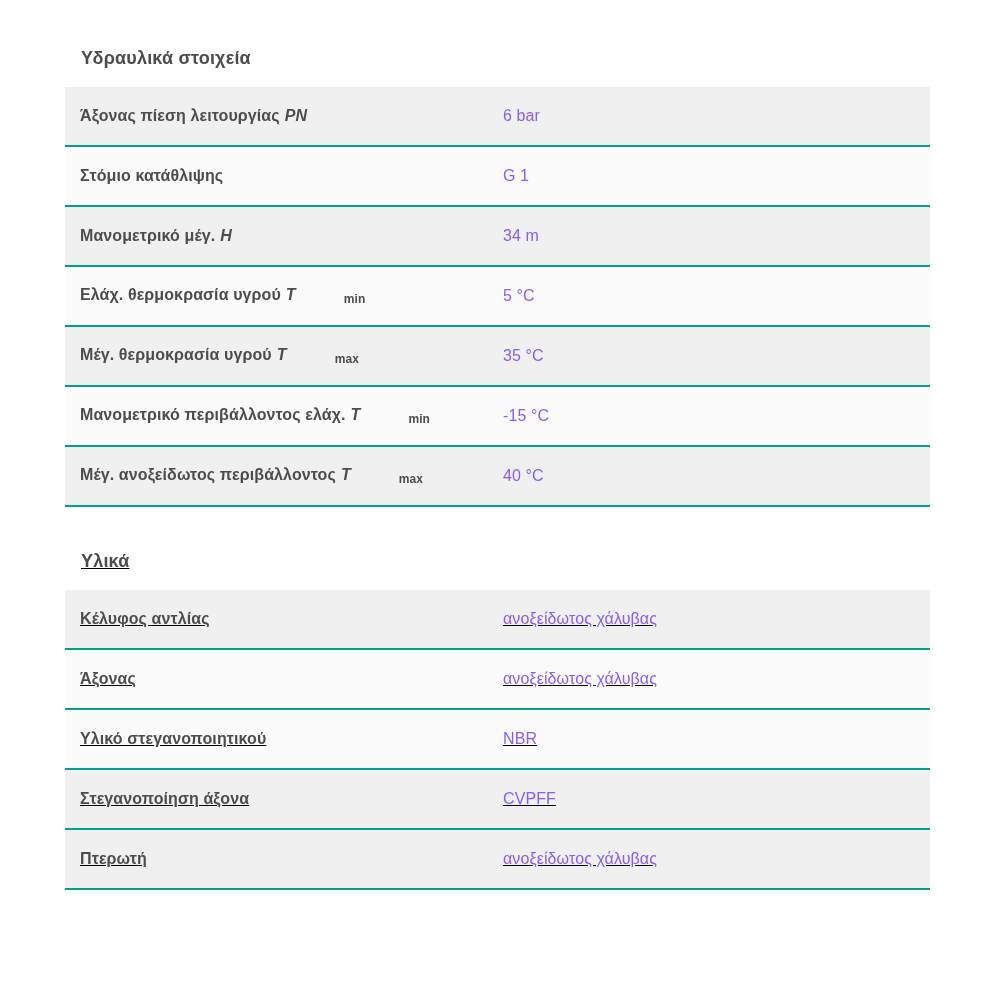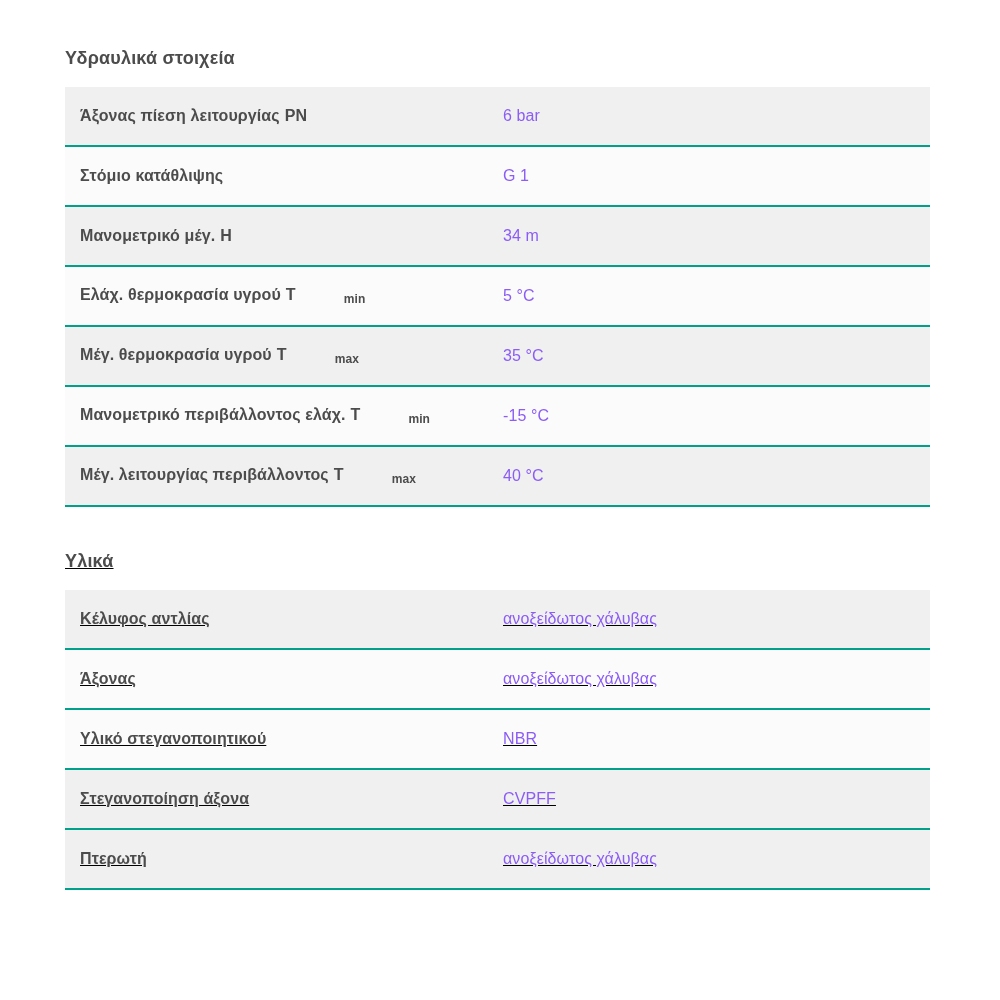--- a/index.html
+++ b/index.html
@@ -17,21 +17,21 @@
     box-sizing: border-box;
     padding: 48px 70px 0 65px;
     width: 1000px;
   }
   .section { width: 865px; }
   .section + .section { margin-top: 44px; text-decoration: underline; }
   .section-title {
     font-size: 18px;
     font-weight: bold;
     color: #4c4c4c;
-    margin: 0 0 18px 0;
+    margin: 0 0 18px 16px;
     letter-spacing: 0.2px;
   }
   .spec-table { width: 865px; }
   .row {
     display: flex;
     align-items: center;
     height: 58px;
     border-bottom: 2px solid var(--accent, #00a08b);
   }
   .row.shaded { background: #f0f0f0; }
@@ -49,20 +49,21 @@
   }
   .cell.value {
     flex: 1 1 auto;
     font-size: 16px;
     font-weight: normal;
     color: #8b5cf6;
     white-space: nowrap;
     letter-spacing: 0.1px;
   }
   .sym {
+    font-style: italic;
     font-weight: bold;
     margin-left: 5px;
   }
   .subscript {
     font-size: 12px;
     font-weight: bold;
     vertical-align: -3px;
     padding-left: 48px;
   }
 </style>
@@ -92,21 +93,21 @@
           </div>
           <div class="row shaded">
             <div class="cell label"><span>Μέγ. θερμοκρασία υγρού</span><span class="sym">T</span><span class="subscript">max</span></div>
             <div class="cell value">35 °C</div>
           </div>
           <div class="row plain">
             <div class="cell label"><span>Μανομετρικό περιβάλλοντος ελάχ.</span><span class="sym">T</span><span class="subscript">min</span></div>
             <div class="cell value">-15 °C</div>
           </div>
           <div class="row shaded">
-            <div class="cell label"><span>Μέγ. λειτουργίας περιβάλλοντος</span><span class="sym">T</span><span class="subscript">max</span></div>
+            <div class="cell label"><span>Μέγ. ανοξείδωτος περιβάλλοντος</span><span class="sym">T</span><span class="subscript">max</span></div>
             <div class="cell value">40 °C</div>
           </div>
         </div>
       </section>
       <section class="section">
         <h2 class="section-title">Υλικά</h2>
         <div class="spec-table">
           <div class="row shaded">
             <div class="cell label"><span>Κέλυφος αντλίας</span></div>
             <div class="cell value">ανοξείδωτος χάλυβας</div>

